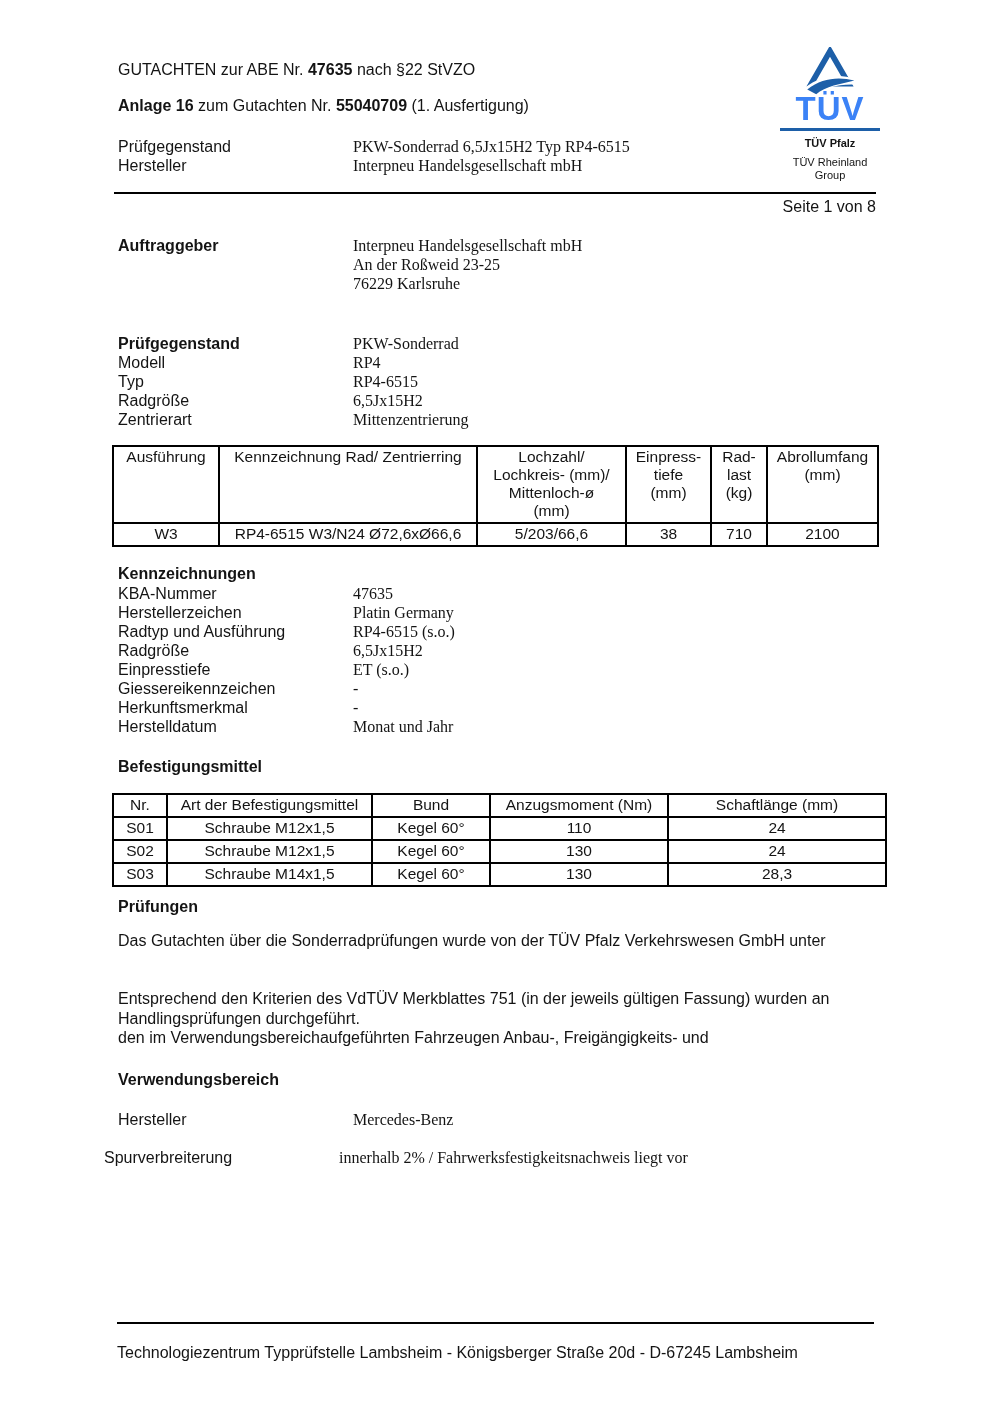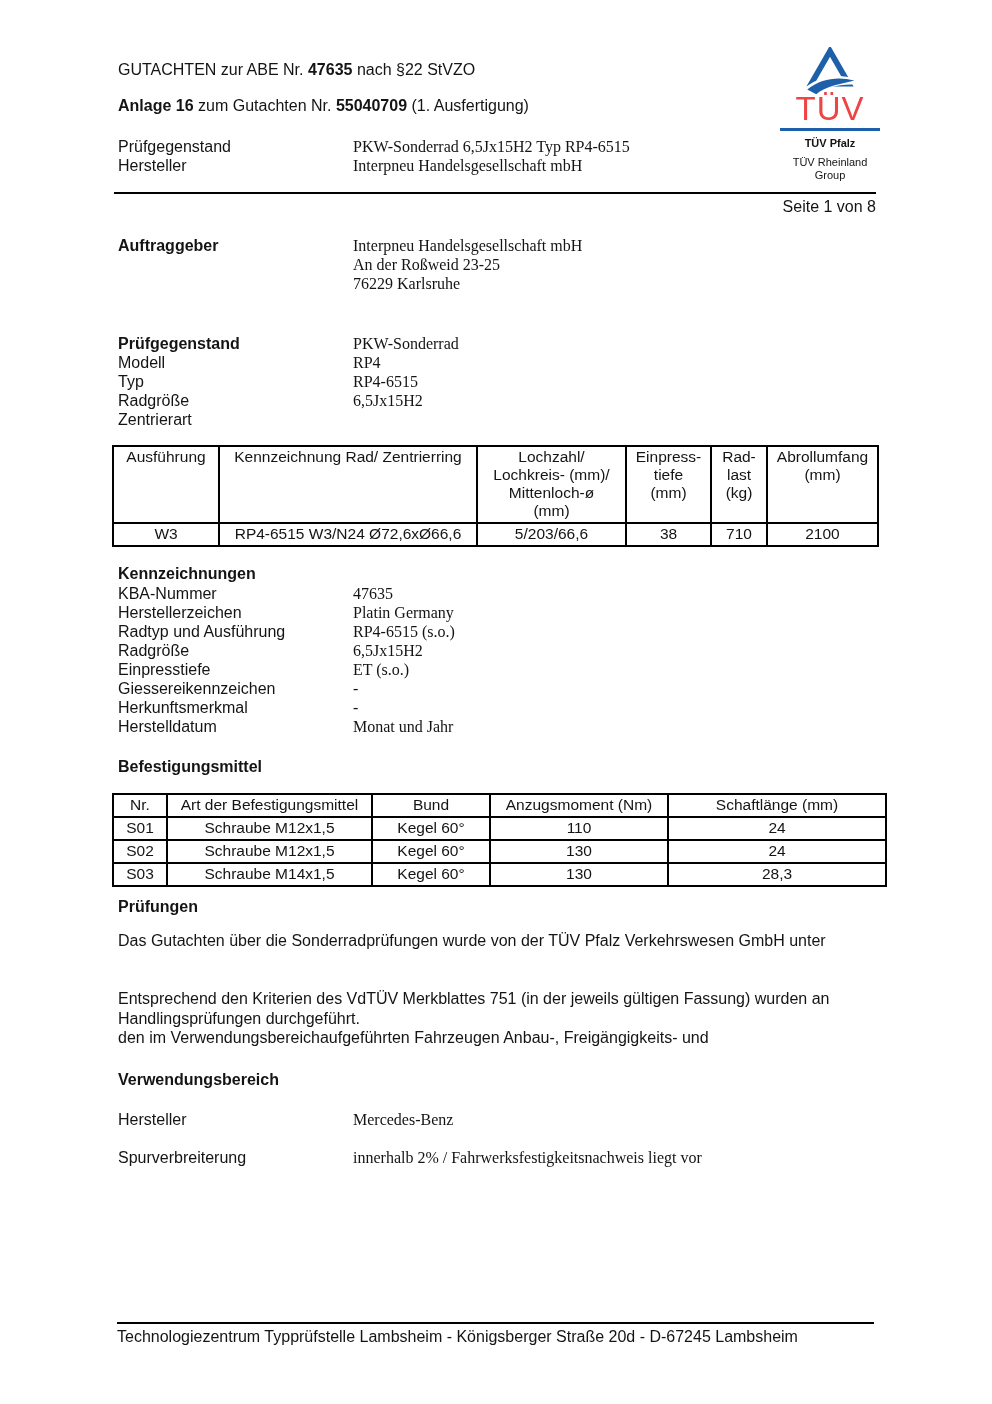--- a/index.html
+++ b/index.html
@@ -17,21 +17,21 @@
   
   table{border-collapse:collapse;table-layout:fixed;}
   td{
     border:2px solid #000;padding:1px 5px 2px 5px;vertical-align:top;
     font-size:15.5px;line-height:18px;overflow:hidden;white-space:nowrap;text-align:center;
   }
   td.pre{white-space:pre-line;}
   
   .logo{width:100px;text-align:center;}
   .logo svg{display:block;margin:0 auto;}
-  .logo .tuv-word{font-size:33px;font-weight:400;letter-spacing:1px;line-height:30px;margin-top:-2px;color:#ef4444;}
+  .logo .tuv-word{font-size:33px;font-weight:700;letter-spacing:1px;line-height:30px;margin-top:-2px;color:#3b82f6;}
   .logo .blue-rule{height:3px;margin-top:4px;}
   .logo .sub{font-size:11px;line-height:13px;text-align:center;margin-top:6px;}
   .logo .sub1{font-weight:bold;}
   .rule{background:#000;height:2px;}
   .nowrap{white-space:nowrap;}
 </style>
 </head>
 <body>
 
 <div class="abs nowrap" style="left:118px;top:61px;"><span>GUTACHTEN zur ABE Nr. </span><span class="b">47635</span><span> nach §22 StVZO</span></div>
@@ -85,20 +85,21 @@
   <div class="kvrow">
     <div class="lbl">Typ</div>
     <div class="val">RP4-6515</div>
   </div>
   <div class="kvrow">
     <div class="lbl">Radgröße</div>
     <div class="val">6,5Jx15H2</div>
   </div>
   <div class="kvrow">
     <div class="lbl">Zentrierart</div>
+    <div class="val">Mittenzentrierung</div>
   </div>
 </div>
 
 <table class="abs" style="left:112px;top:445px;width:765px;">
   <colgroup>
       <col style="width:106px">
       <col style="width:258px">
       <col style="width:149px">
       <col style="width:85px">
       <col style="width:56px">
@@ -217,20 +218,20 @@
   <div class="nowrap">Entsprechend den Kriterien des VdTÜV Merkblattes 751 (in der jeweils gültigen Fassung) wurden an</div>
   <div class="nowrap">Handlingsprüfungen durchgeführt.</div>
   <div class="nowrap">den im Verwendungsbereichaufgeführten Fahrzeugen Anbau-, Freigängigkeits- und</div>
 </div>
 
 <div class="abs b lh" style="left:118px;top:1070px;">Verwendungsbereich</div>
 <div class="abs kvrow" style="left:118px;top:1110px;width:700px;">
   <div class="lbl">Hersteller</div>
   <div class="val">Mercedes-Benz</div>
 </div>
-<div class="abs kvrow" style="left:118px;top:1148px;width:760px;justify-content:center;">
+<div class="abs kvrow" style="left:104px;top:1148px;width:760px;justify-content:center;">
   <div class="lbl">Spurverbreiterung</div>
   <div class="val nowrap">innerhalb 2% / Fahrwerksfestigkeitsnachweis liegt vor</div>
 </div>
 
-<div class="abs" style="left:117px;top:1322px;width:757px;border-top:2px solid #000;padding-top:4px;">
+<div class="abs" style="left:117px;top:1322px;width:757px;border-top:2px solid #000;padding-top:20px;">
   <div class="nowrap">Technologiezentrum Typprüfstelle Lambsheim - Königsberger Straße 20d - D-67245 Lambsheim</div>
 </div>
 
 </body></html>

